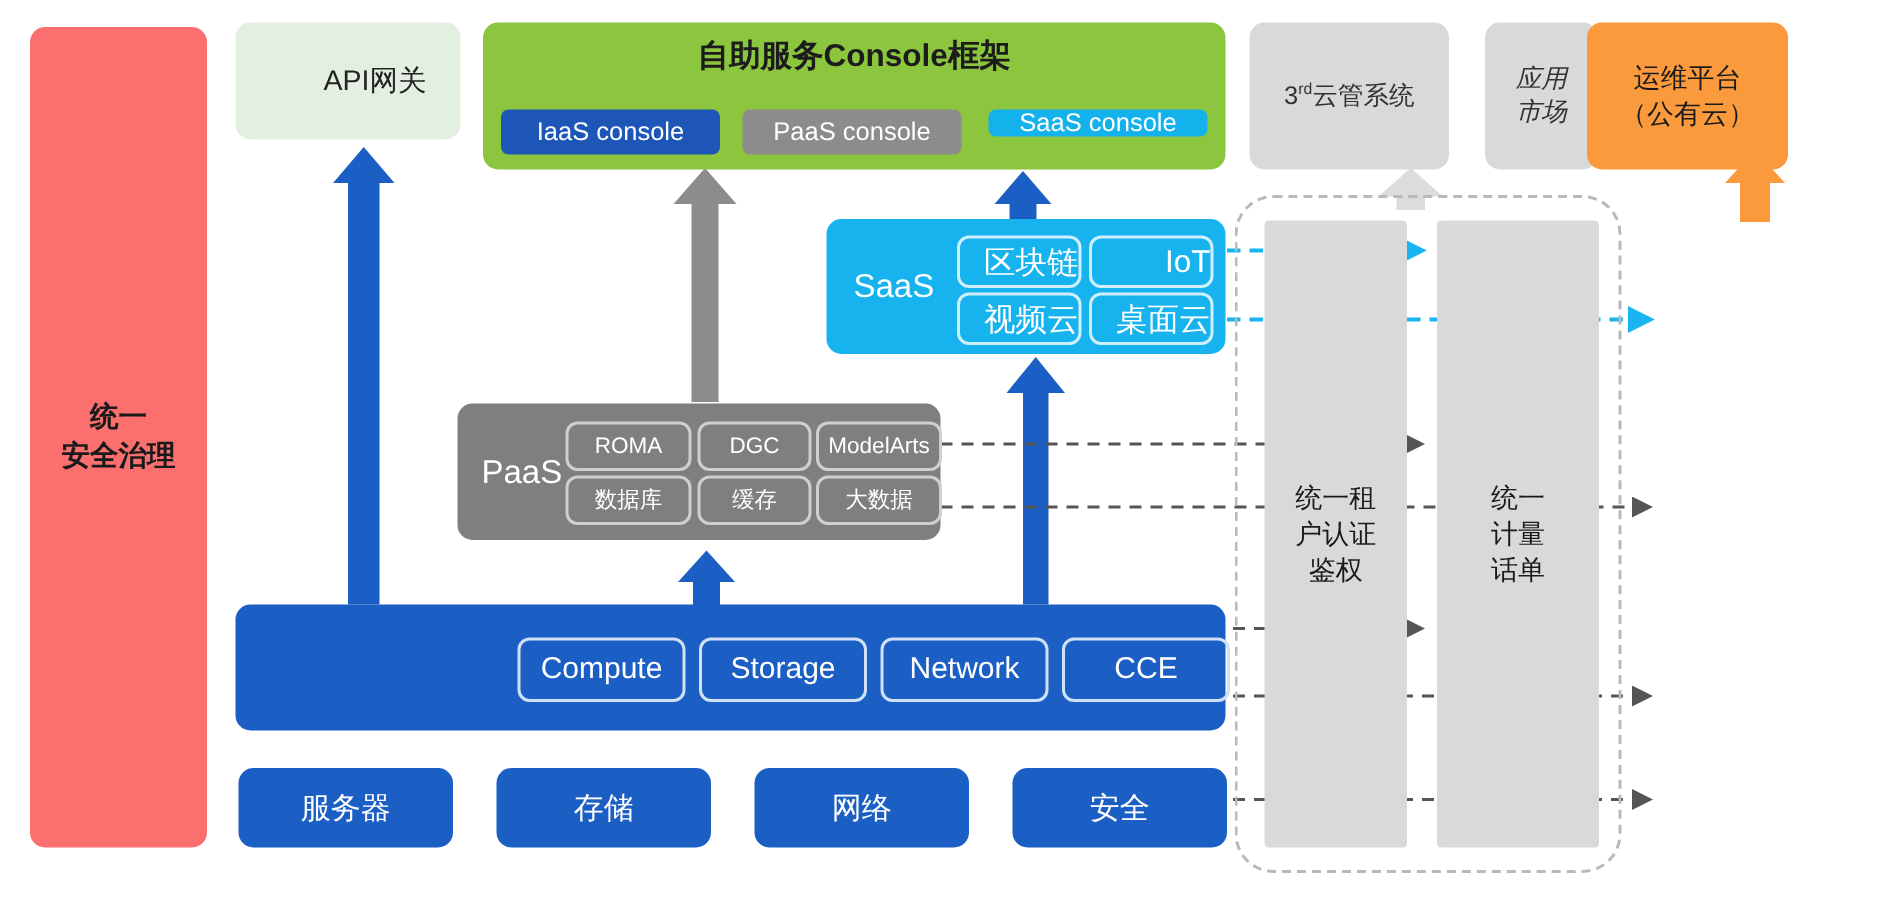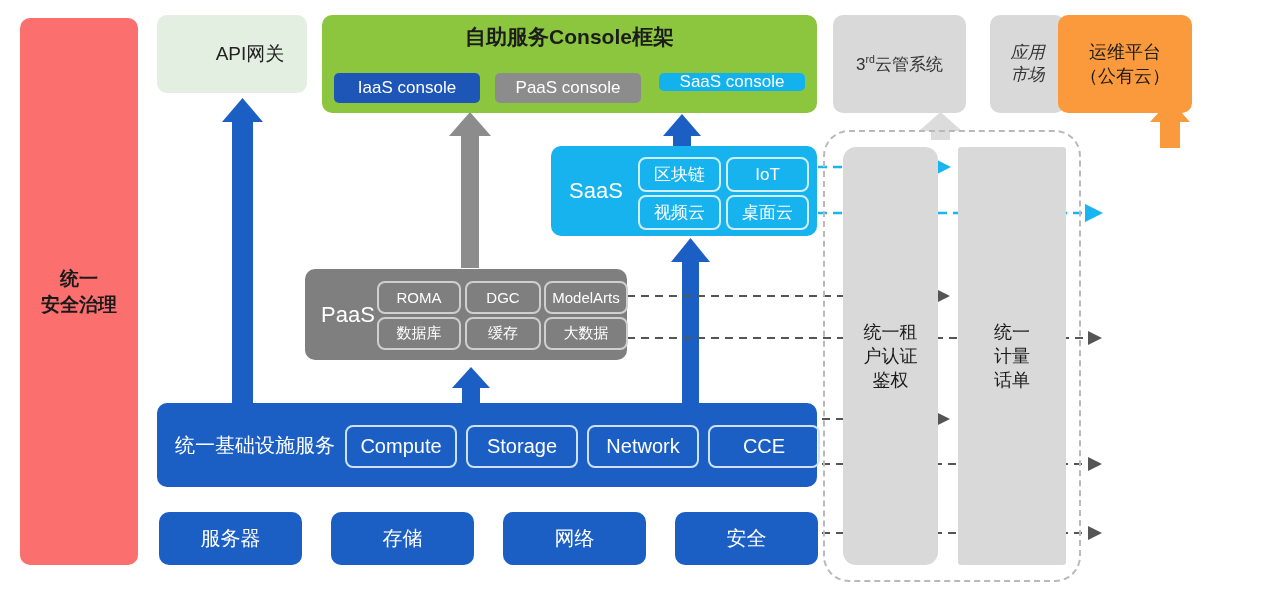--- a/index.html
+++ b/index.html
@@ -18,21 +18,21 @@
 
   .console-title{position:absolute;top:8px;left:0;right:0;text-align:center;color:#1c1c1c;font-size:21px;font-weight:600;}
   .chip{position:absolute;border-radius:5px;color:#fff;font-size:17px;display:flex;align-items:center;justify-content:center;}
   .chip-iaas{background:#1e56b8;}
   .chip-paas{background:#8c8c8c;}
   .chip-saas{background:#14b2ec;}
 
   
   .saas-box{background:#17b3ef;border-radius:10px;}
   .saas-label{position:absolute;left:18px;top:50%;transform:translateY(-50%);color:#fff;font-size:22px;}
-  .sub-chip{position:absolute;border:2px solid #cfeffd;border-radius:8px;color:#fff;font-size:17px;display:flex;align-items:center;justify-content:center;background:transparent;}
+  .sub-chip{position:absolute;border:2px solid #cfeffd;border-radius:8px;color:#fff;font-size:21px;display:flex;align-items:center;justify-content:flex-end;background:transparent;}
 
   
   .paas-box{background:#7f7f7f;border-radius:10px;}
   .paas-label{position:absolute;left:16px;top:50%;transform:translateY(-50%);color:#fff;font-size:22px;}
   .paas-chip{position:absolute;border:2px solid #cfcfcf;border-radius:8px;color:#fff;font-size:15px;display:flex;align-items:center;justify-content:center;}
 
   
   .infra-box{background:#1b5fc4;border-radius:10px;}
   .infra-label{position:absolute;left:18px;top:50%;transform:translateY(-50%);color:#fff;font-size:20px;}
   .infra-chip{position:absolute;border:2px solid #cfe0f7;border-radius:8px;color:#fff;font-size:20px;display:flex;align-items:center;justify-content:center;}
@@ -141,21 +141,21 @@
 市场</span>
   </div>
 
   <div class="abs panel-orange ctr" style="left:1058px;top:15px;width:134px;height:98px;">
     <span style="white-space:pre-line;">运维平台
 （公有云）</span>
   </div>
 
   <div class="abs dash-zone" style="left:823px;top:130px;width:258px;height:452px;"></div>
 
-  <div class="abs gcol ctr" style="left:843px;top:147px;width:95px;height:418px;border-radius:13px;">
+  <div class="abs gcol ctr" style="left:843px;top:147px;width:95px;height:418px;border-radius:3px;">
     <span style="white-space:pre-line;">统一租
 户认证
 鉴权</span>
   </div>
   <div class="abs gcol ctr" style="left:958px;top:147px;width:108px;height:418px;border-radius:3px;">
     <span style="white-space:pre-line;">统一
 计量
 话单</span>
   </div>
 
@@ -192,21 +192,20 @@
     </div>
     <div class="paas-chip" style="left:160px;top:48px;width:72px;height:29px;">
       <span>缓存</span>
     </div>
     <div class="paas-chip" style="left:239px;top:48px;width:80px;height:29px;">
       <span>大数据</span>
     </div>
   </div>
 
   <div class="abs infra-box" style="left:157px;top:403px;width:660px;height:84px;">
-    <span class="infra-label">统一基础设施服务</span>
     <div class="infra-chip" style="left:188px;top:22px;width:108px;height:39px;">
       <span>Compute</span>
     </div>
     <div class="infra-chip" style="left:309px;top:22px;width:108px;height:39px;">
       <span>Storage</span>
     </div>
     <div class="infra-chip" style="left:430px;top:22px;width:108px;height:39px;">
       <span>Network</span>
     </div>
     <div class="infra-chip" style="left:551px;top:22px;width:108px;height:39px;">

